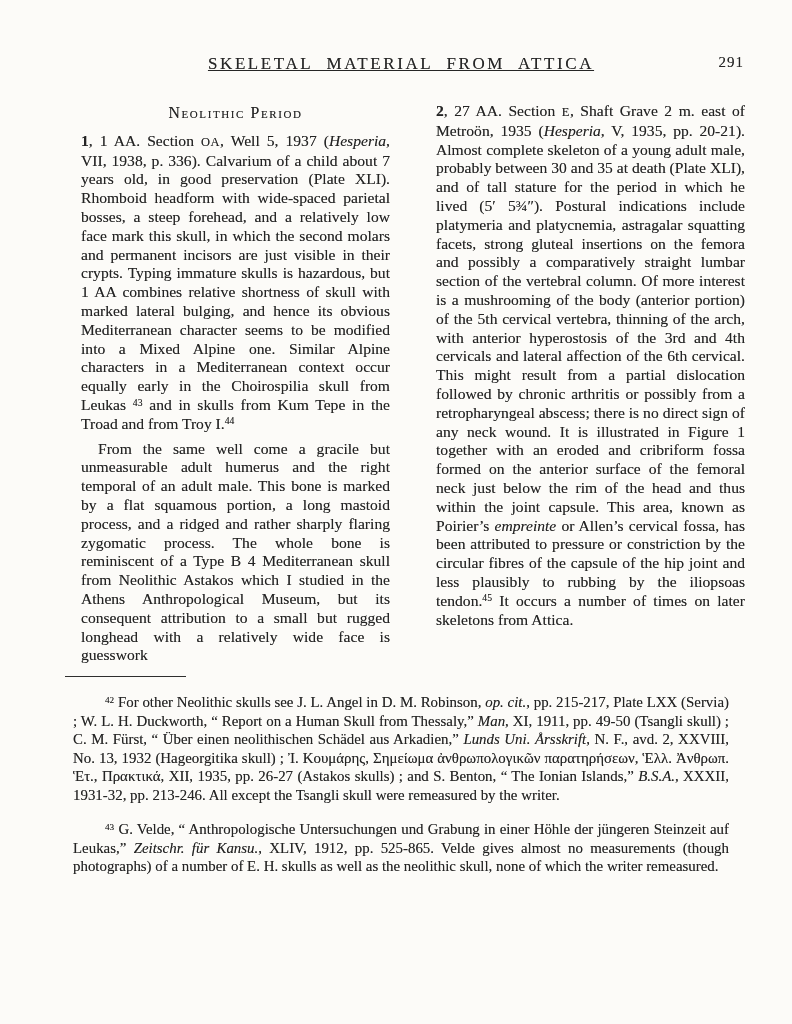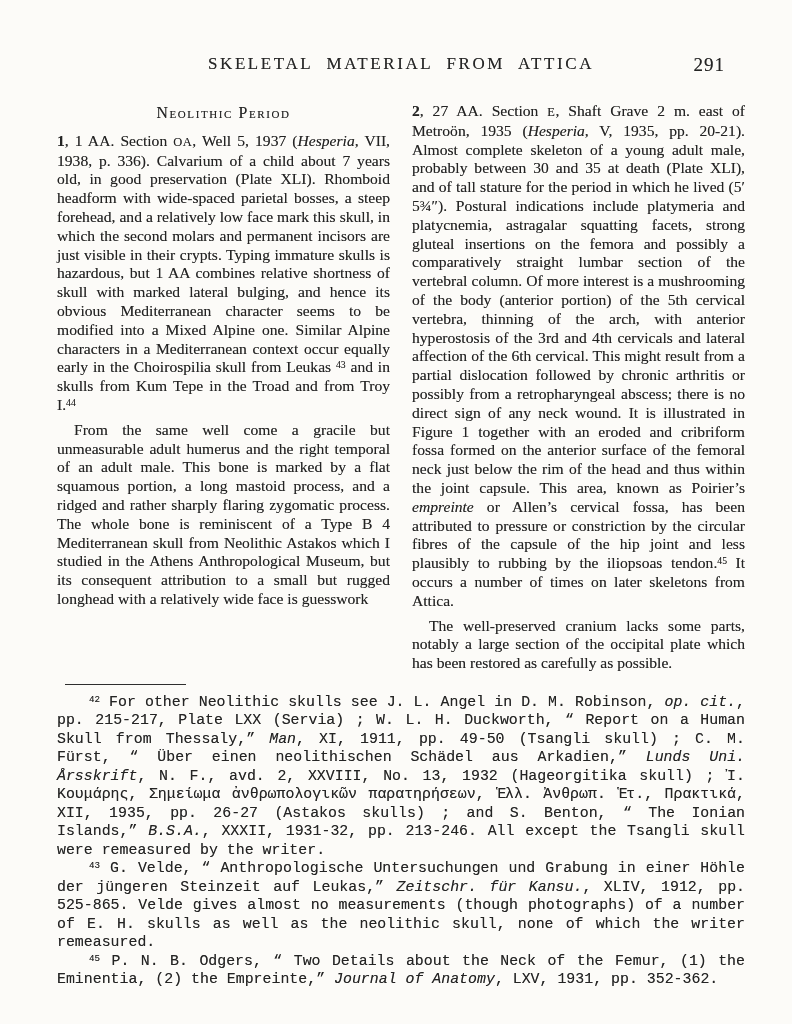--- a/index.html
+++ b/index.html
@@ -14,30 +14,32 @@
     position:relative;box-sizing:border-box;
     width:792px;height:1024px;
     padding:50px 47px 0 57px;
     text-shadow:0 0 .4px rgba(20,20,20,.45);
   }
   .running-head{position:relative;height:22px;margin-top:4px;}
   .rh-title{
     display:block;text-align:center;
     font-size:17px;letter-spacing:2.6px;word-spacing:7px;
     color:#262626;
+    text-decoration:underline;
   }
   .rh-page{
-    position:absolute;right:20px;top:0;
-    font-size:19px;letter-spacing:1px;
+    position:absolute;right:1px;top:0;
+    font-size:15px;letter-spacing:1px;
   }
   .columns{display:flex;gap:22px;margin-top:26px;}
   .col{
     flex:1 1 0;min-width:0;
     font-size:15.6px;line-height:18.8px;
     text-align:justify;
+    margin-left:24px;
   }
   .sec-heading{
     text-align:center;
     font-variant:small-caps;
     letter-spacing:1.6px;
     font-size:15.8px;
     margin:2px 0 9px 0;
   }
   .para{margin:0 0 6px 0;}
   .para:last-child{margin-bottom:0;}
@@ -51,45 +53,43 @@
   }
   .fn-rule{
     width:121px;height:0;
     border-top:1.6px solid #2e2e2e;
     margin:11px 0 8px 8px;
   }
   .footnotes{
     font-size:14.9px;line-height:18.5px;
     text-align:justify;
   }
-  .fn{margin:0;text-indent:32px;font-family:Liberation Mono, monospace;}
+  .fn{margin:16px;text-indent:32px;}
 </style>
 </head>
 <body>
 
 <div class="sheet">
 
   <div class="running-head">
     <span class="rh-title">SKELETAL MATERIAL FROM ATTICA</span>
     <span class="rh-page">291</span>
   </div>
 
   <div class="columns">
     <div class="col">
       <div class="sec-heading">Neolithic Period</div>
       <p class="para"><span class="bd">1</span><span>, 1 AA.  Section </span><span class="sc">OA</span><span>, Well 5, 1937 (</span><span class="it">Hesperia</span><span>, VII, 1938, p. 336).  Calvarium of a child about 7 years old, in good preservation (Plate XLI).  Rhomboid headform with wide-spaced parietal bosses, a steep forehead, and a relatively low face mark this skull, in which the second molars and permanent incisors are just visible in their crypts.  Typing immature skulls is hazardous, but 1 AA combines relative shortness of skull with marked lateral bulging, and hence its obvious Mediterranean character seems to be modified into a Mixed Alpine one.  Similar Alpine characters in a Mediterranean context occur equally early in the Choirospilia skull from Leukas </span><sup>43</sup><span> and in skulls from Kum Tepe in the Troad and from Troy I.</span><sup>44</sup></p>
       <p class="para indent"><span>From the same well come a gracile but unmeasurable adult humerus and the right temporal of an adult male.  This bone is marked by a flat squamous portion, a long mastoid process, and a ridged and rather sharply flaring zygomatic process.  The whole bone is reminiscent of a Type B 4 Mediterranean skull from Neolithic Astakos which I studied in the Athens Anthropological Museum, but its consequent attribution to a small but rugged longhead with a relatively wide face is guesswork</span></p>
     </div>
     <div class="col">
       <p class="para"><span class="bd">2</span><span>, 27 AA.  Section </span><span class="sc">E</span><span>, Shaft Grave 2 m. east of Metroön, 1935 (</span><span class="it">Hesperia</span><span>, V, 1935, pp. 20-21).  Almost complete skeleton of a young adult male, probably between 30 and 35 at death (Plate XLI), and of tall stature for the period in which he lived (5′ 5¾″).  Postural indications include platymeria and platycnemia, astragalar squatting facets, strong gluteal insertions on the femora and possibly a comparatively straight lumbar section of the vertebral column.  Of more interest is a mushrooming of the body (anterior portion) of the 5th cervical vertebra, thinning of the arch, with anterior hyperostosis of the 3rd and 4th cervicals and lateral affection of the 6th cervical.  This might result from a partial dislocation followed by chronic arthritis or possibly from a retropharyngeal abscess; there is no direct sign of any neck wound.  It is illustrated in Figure 1 together with an eroded and cribriform fossa formed on the anterior surface of the femoral neck just below the rim of the head and thus within the joint capsule.  This area, known as Poirier’s </span><span class="it">empreinte</span><span> or Allen’s cervical fossa, has been attributed to pressure or constriction by the circular fibres of the capsule of the hip joint and less plausibly to rubbing by the iliopsoas tendon.</span><sup>45</sup><span>  It occurs a number of times on later skeletons from Attica.</span></p>
-      <p class="para indent"><span>The well-preserved cranium lacks some parts, notably a large section of the occipital plate which has been restored as carefully as possible.</span></p>
     </div>
   </div>
 
   <div class="fn-rule"></div>
 
   <div class="footnotes">
     <p class="fn"><sup>42</sup><span> For other Neolithic skulls see J. L. Angel in D. M. Robinson, </span><span class="it">op. cit.</span><span>, pp. 215-217, Plate LXX (Servia) ; W. L. H. Duckworth, “ Report on a Human Skull from Thessaly,” </span><span class="it">Man</span><span>, XI, 1911, pp. 49-50 (Tsangli skull) ; C. M. Fürst, “ Über einen neolithischen Schädel aus Arkadien,” </span><span class="it">Lunds Uni. Årsskrift</span><span>, N. F., avd. 2, XXVIII, No. 13, 1932 (Hageorgitika skull) ; Ἰ. Κουμάρης, Σημείωμα ἀνθρωπολογικῶν παρατηρήσεων, Ἑλλ. Ἀνθρωπ. Ἑτ., Πρακτικά, XII, 1935, pp. 26-27 (Astakos skulls) ; and S. Benton, “ The Ionian Islands,” </span><span class="it">B.S.A.</span><span>, XXXII, 1931-32, pp. 213-246.  All except the Tsangli skull were remeasured by the writer.</span></p>
     <p class="fn"><sup>43</sup><span> G. Velde, “ Anthropologische Untersuchungen und Grabung in einer Höhle der jüngeren Steinzeit auf Leukas,” </span><span class="it">Zeitschr. für Kansu.</span><span>, XLIV, 1912, pp. 525-865.  Velde gives almost no measurements (though photographs) of a number of E. H. skulls as well as the neolithic skull, none of which the writer remeasured.</span></p>
-    <p class="fn"><sup>45</sup><span> P. N. B. Odgers, “ Two Details about the Neck of the Femur, (1) the Eminentia, (2) the Empreinte,” </span><span class="it">Journal of Anatomy</span><span>, LXV, 1931, pp. 352-362.</span></p>
   </div>
 
 </div>
 
 </body></html>

